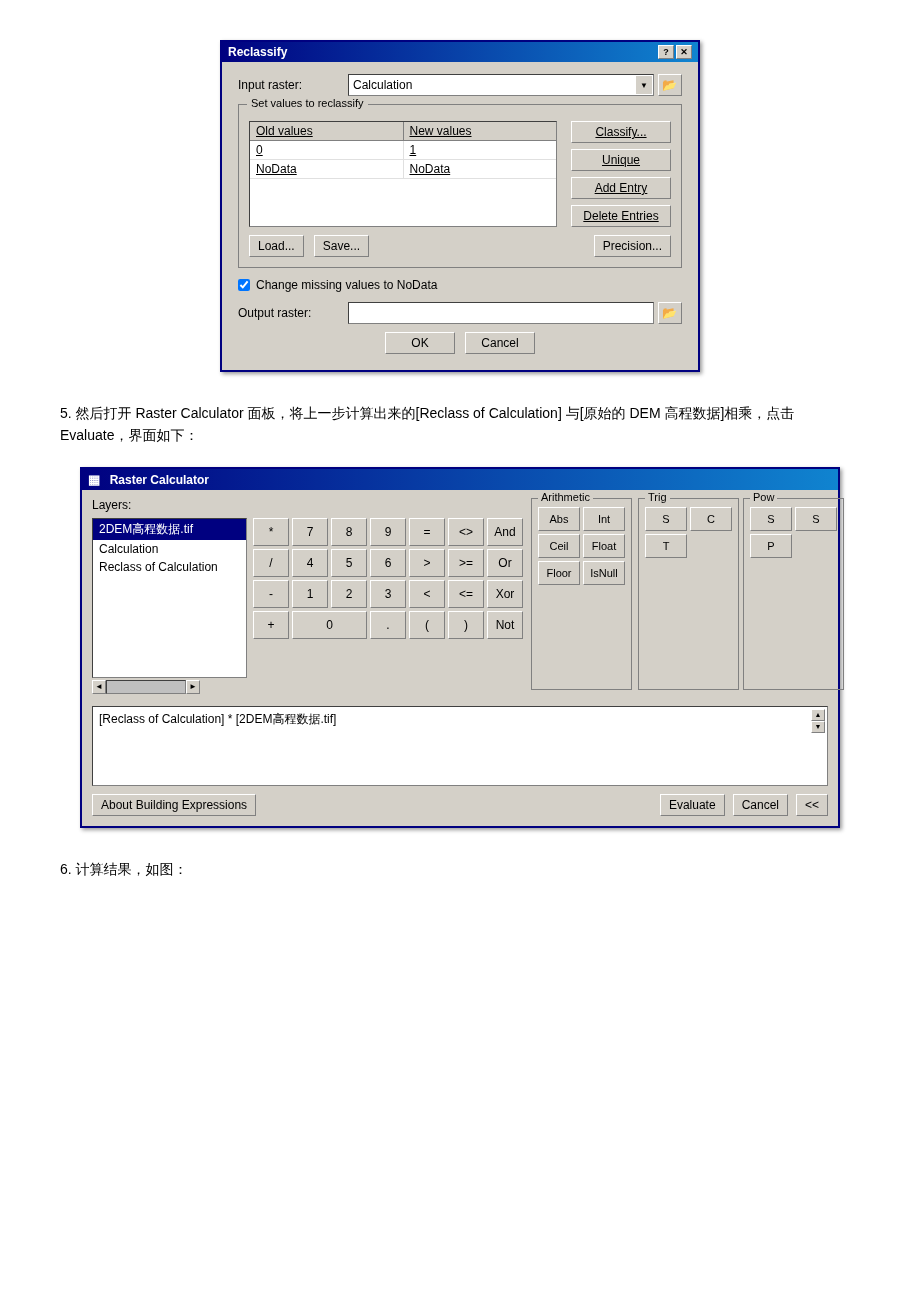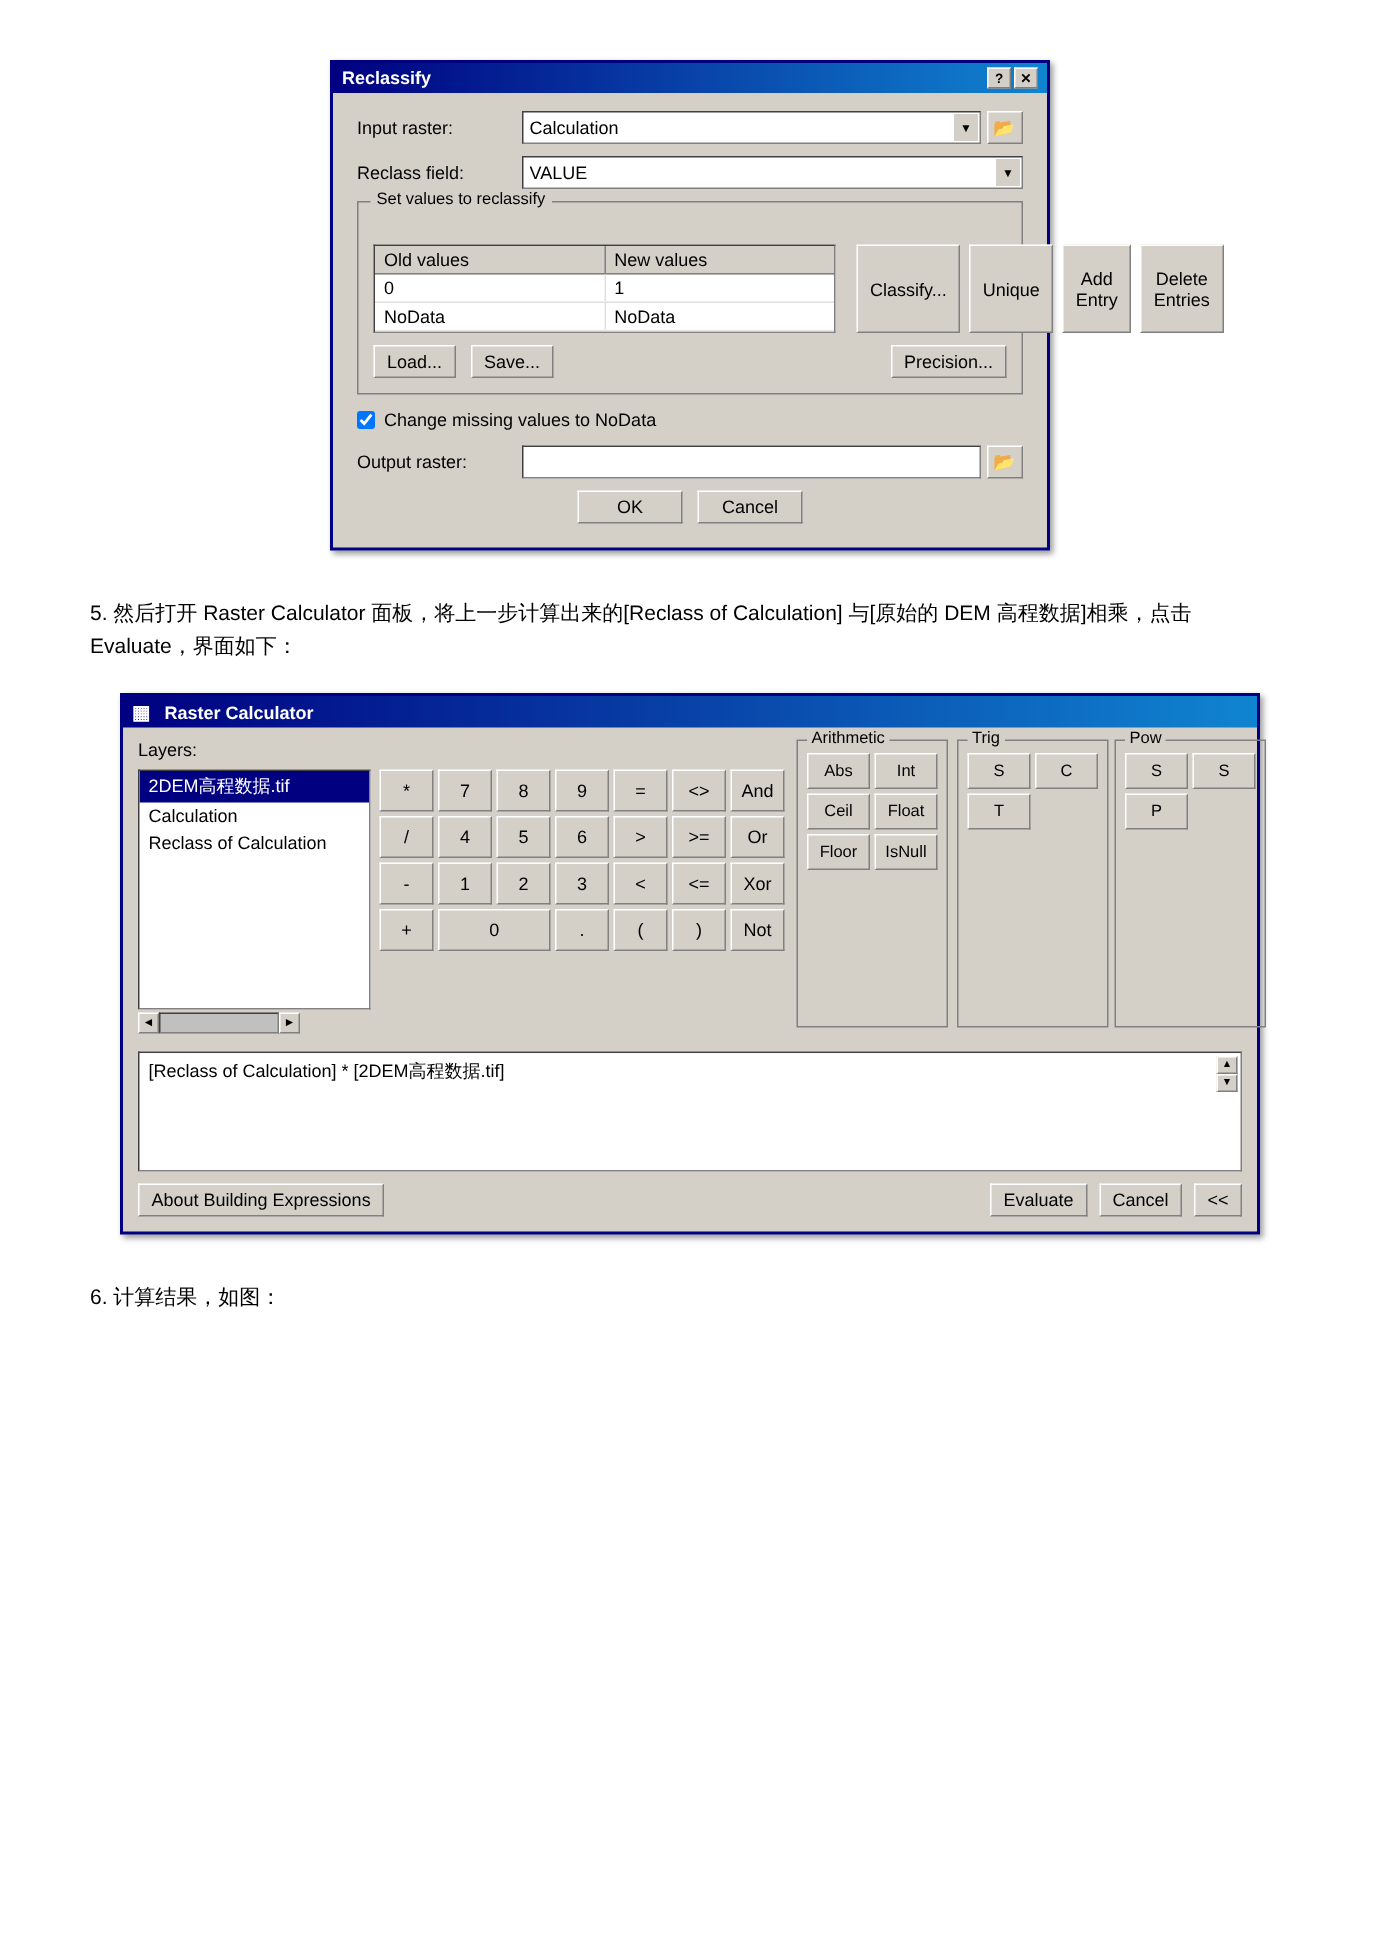--- a/index.html
+++ b/index.html
@@ -158,21 +158,22 @@
       top: -8px;
       left: 8px;
       background: #d4d0c8;
       padding: 0 4px;
       font-size: 11px;
     }
 
     .table-section {
       display: flex;
       gap: 14px;
-      margin-top: 20px;
+      margin-top: 8px;
+      text-decoration: underline;
     }
 
     .reclassify-table {
       flex: 1;
       border: 1px solid #808080;
       border-top-color: #404040;
       border-left-color: #404040;
       background: white;
     }
 
@@ -206,21 +207,21 @@
       flex: 1;
       border-right: 1px solid #e0e0e0;
     }
 
     .table-cell:last-child {
       border-right: none;
     }
 
     .btn-column {
       display: flex;
-      flex-direction: row;
+      flex-direction: column;
       gap: 6px;
       width: 100px;
     }
 
     .win-btn {
       background: #d4d0c8;
       border: 1px solid #fff;
       border-bottom-color: #808080;
       border-right-color: #808080;
       border-top-color: #fff;
@@ -498,30 +499,20 @@
         <div class="form-control">
           <div class="select-wrapper">
             <select class="win-select">
               <option>Calculation</option>
             </select>
           </div>
           <button class="folder-btn">📂</button>
         </div>
       </div>
 
-      <div class="form-row">
-        <span class="form-label">Reclass field:</span>
-        <div class="form-control">
-          <div class="select-wrapper">
-            <select class="win-select">
-              <option>VALUE</option>
-            </select>
-          </div>
-        </div>
-      </div>
 
       <div class="groupbox">
         <span class="groupbox-title">Set values to reclassify</span>
 
         <div class="table-section">
 
           <div class="reclassify-table">
             <div class="table-header">
               <div class="table-header-cell">Old values</div>
               <div class="table-header-cell">New values</div>

